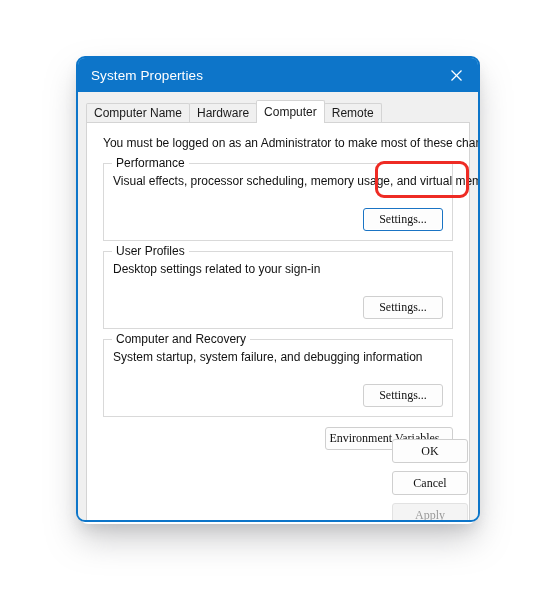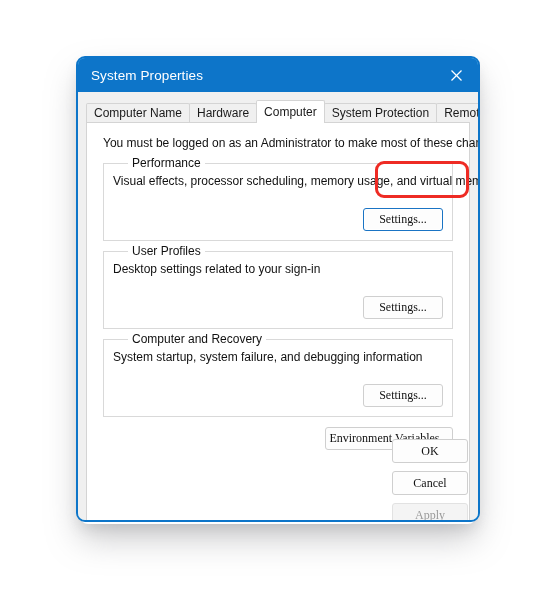--- a/index.html
+++ b/index.html
@@ -142,21 +142,21 @@
     position: absolute;
     left: 16px;
     right: 16px;
     border: 1px solid #d9d9d9;
     box-sizing: border-box;
     background: transparent;
   }
   .group-legend {
     position: absolute;
     top: -8px;
-    left: 24px;
+    left: 8px;
     background: #ffffff;
     padding: 0 4px;
     font-size: 12px;
     color: #111111;
     white-space: nowrap;
   }
   .group-desc {
     position: absolute;
     left: 9px;
     top: 10px;
@@ -249,21 +249,20 @@
       </svg>
     </div>
   </div>
 
   <div id="dialog-body">
 
     <div id="tabstrip">
       <div class="tab">Computer Name</div>
       <div class="tab">Hardware</div>
       <div class="tab selected">Computer</div>
-      <div class="tab">System Protection</div>
       <div class="tab">Remote</div>
     </div>
 
     <div id="tabpanel">
 
       <div id="admin-note">You must be logged on as an Administrator to make most of these changes.</div>
 
       <div class="groupbox" id="group-performance">
         <div class="group-legend">Performance</div>
         <div class="group-desc">Visual effects, processor scheduling, memory usage, and virtual memory</div>

